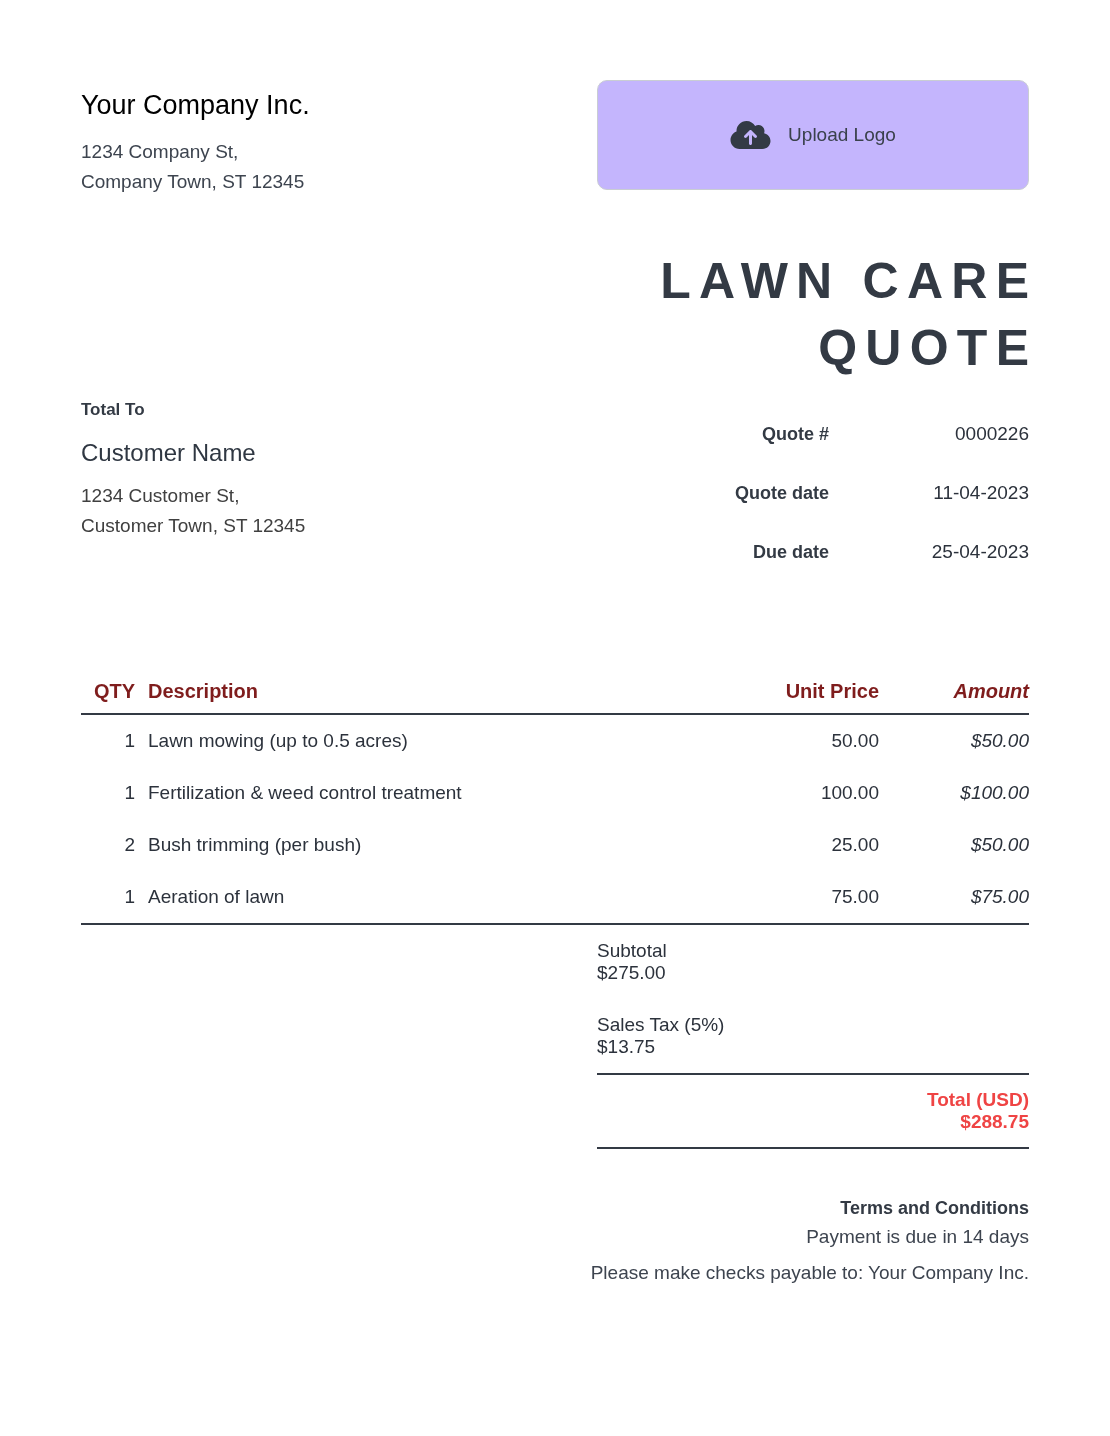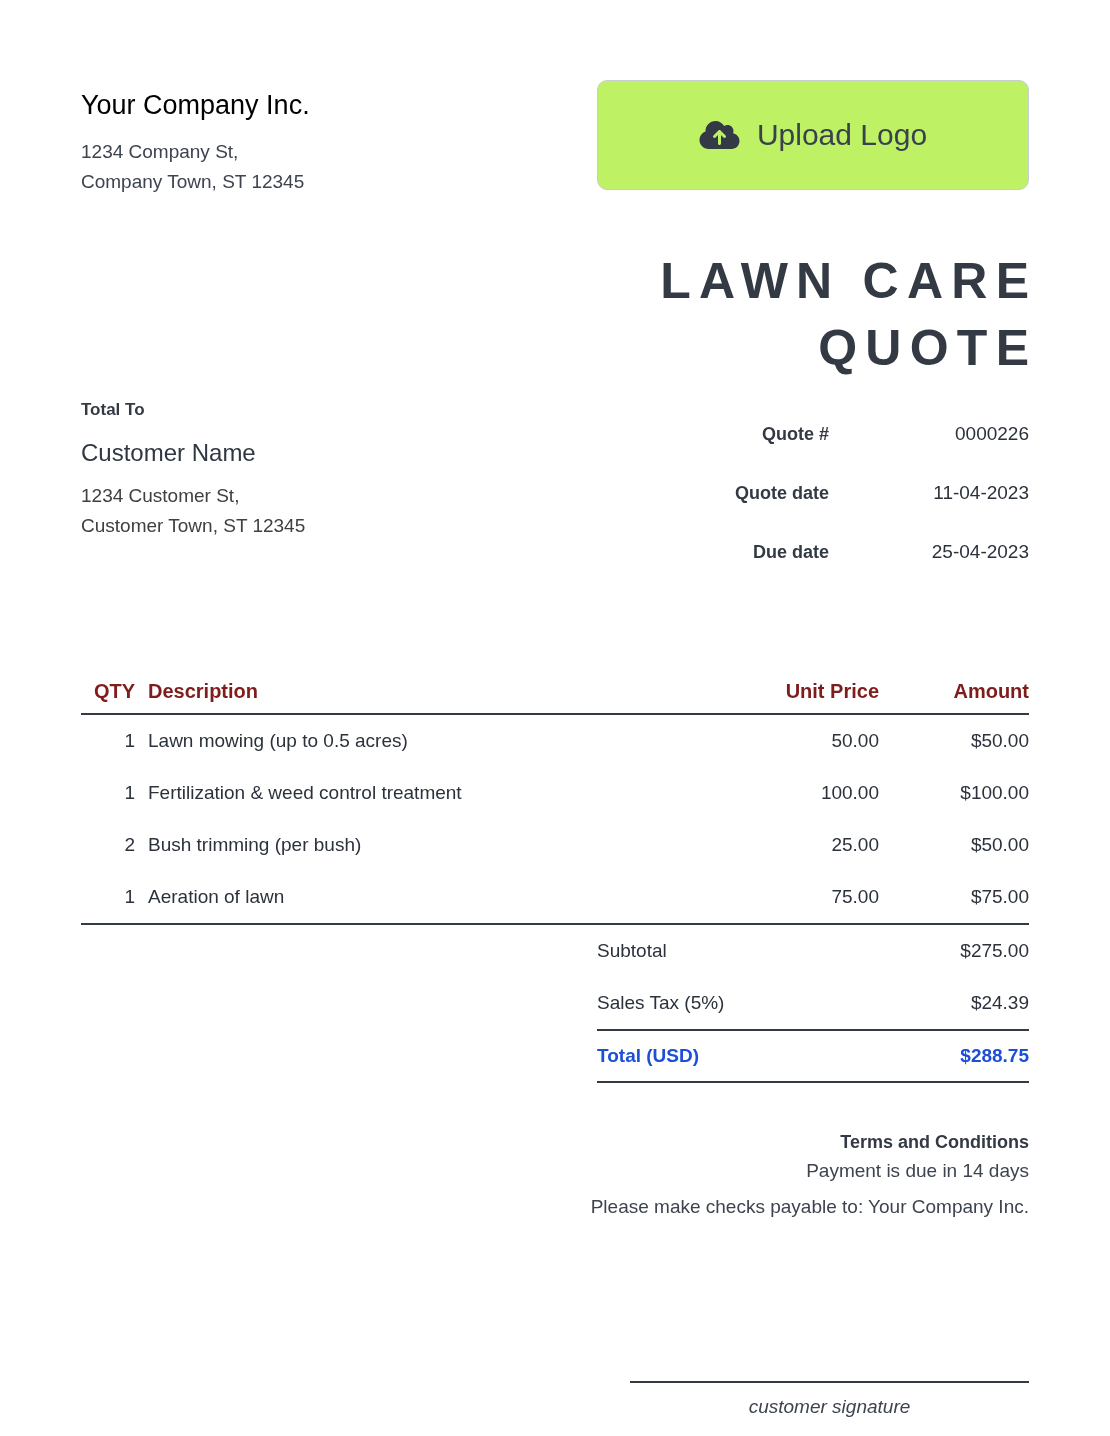--- a/index.html
+++ b/index.html
@@ -13,26 +13,26 @@
   }
   .page { padding: 80px 81px 0 81px; }
 
   
   .header { display: flex; justify-content: space-between; align-items: flex-start; }
   .company-name { font-size: 27px; color: #000000; padding-top: 10px; }
   .company-address { margin-top: 16px; font-size: 19px; line-height: 30px; color: #3d444f; }
 
   .upload-logo {
     width: 432px; height: 110px;
-    background: #bef264;
+    background: #c4b5fd;
     border: 1.5px solid #c9cdd3;
     border-radius: 10px;
     display: flex; align-items: center; justify-content: center; gap: 17px;
     font-family: "Liberation Sans", sans-serif;
-    font-size: 30px; color: #3a414c;
+    font-size: 19px; color: #3a414c;
     cursor: pointer;
   }
   .cloud-icon { width: 41px; height: 32px; display: inline-block; }
   .cloud-icon svg { width: 100%; height: 100%; fill: #333a45; }
 
   
   .doc-title {
     margin-top: 51px;
     text-align: right;
     font-size: 50px;
@@ -59,33 +59,34 @@
   table.items th {
     font-size: 20px; font-weight: bold; color: #7f1d1d;
     padding-bottom: 10px;
     border-bottom: 2px solid #333a44;
   }
   table.items td { font-size: 19px; padding: 15px 0; color: #2c323c; }
   table.items tbody tr:last-child td { border-bottom: 2px solid #333a44; }
   .col-qty   { width: 54px;  text-align: right; }
   .col-desc  { text-align: left; padding-left: 13px !important; }
   .col-price { width: 200px; text-align: right; }
-  .col-amt   { width: 150px; text-align: right; }
+  .col-amt   { width: 150px; text-align: right; font-style: italic; }
 
   
   .totals { width: 432px; margin-left: auto; }
   .totals-row {
     display: flex; justify-content: space-between; align-items: baseline;
-    padding: 15px 0; font-size: 19px; color: #2c323c;
+    padding: 15px 0; font-size: 19px; color: #2c323c; flex-direction: column;
   }
   .totals-row.total {
     border-top: 2px solid #333a44;
     border-bottom: 2px solid #333a44;
-    font-weight: bold; font-size: 19px; color: #1d4ed8;
+    font-weight: bold; font-size: 19px; color: #ef4444;
     padding: 14px 0;
+    align-items: flex-end;
   }
 
   
   .terms { margin-top: 49px; text-align: right; }
   .terms-heading { font-size: 18px; font-weight: bold; color: #333a44; }
   .terms-line { font-size: 19px; line-height: 36px; color: #3d444f; }
   .terms-line:first-of-type { margin-top: 9px; }
 
   
   .signature {
@@ -186,21 +187,21 @@
     </tbody>
   </table>
 
   <div class="totals">
     <div class="totals-row">
       <span>Subtotal</span>
       <span>$275.00</span>
     </div>
     <div class="totals-row">
       <span>Sales Tax (5%)</span>
-      <span>$24.39</span>
+      <span>$13.75</span>
     </div>
     <div class="totals-row total">
       <span>Total (USD)</span>
       <span>$288.75</span>
     </div>
   </div>
 
   <div class="terms">
     <div class="terms-heading">Terms and Conditions</div>
     <div class="terms-line">Payment is due in 14 days</div>

